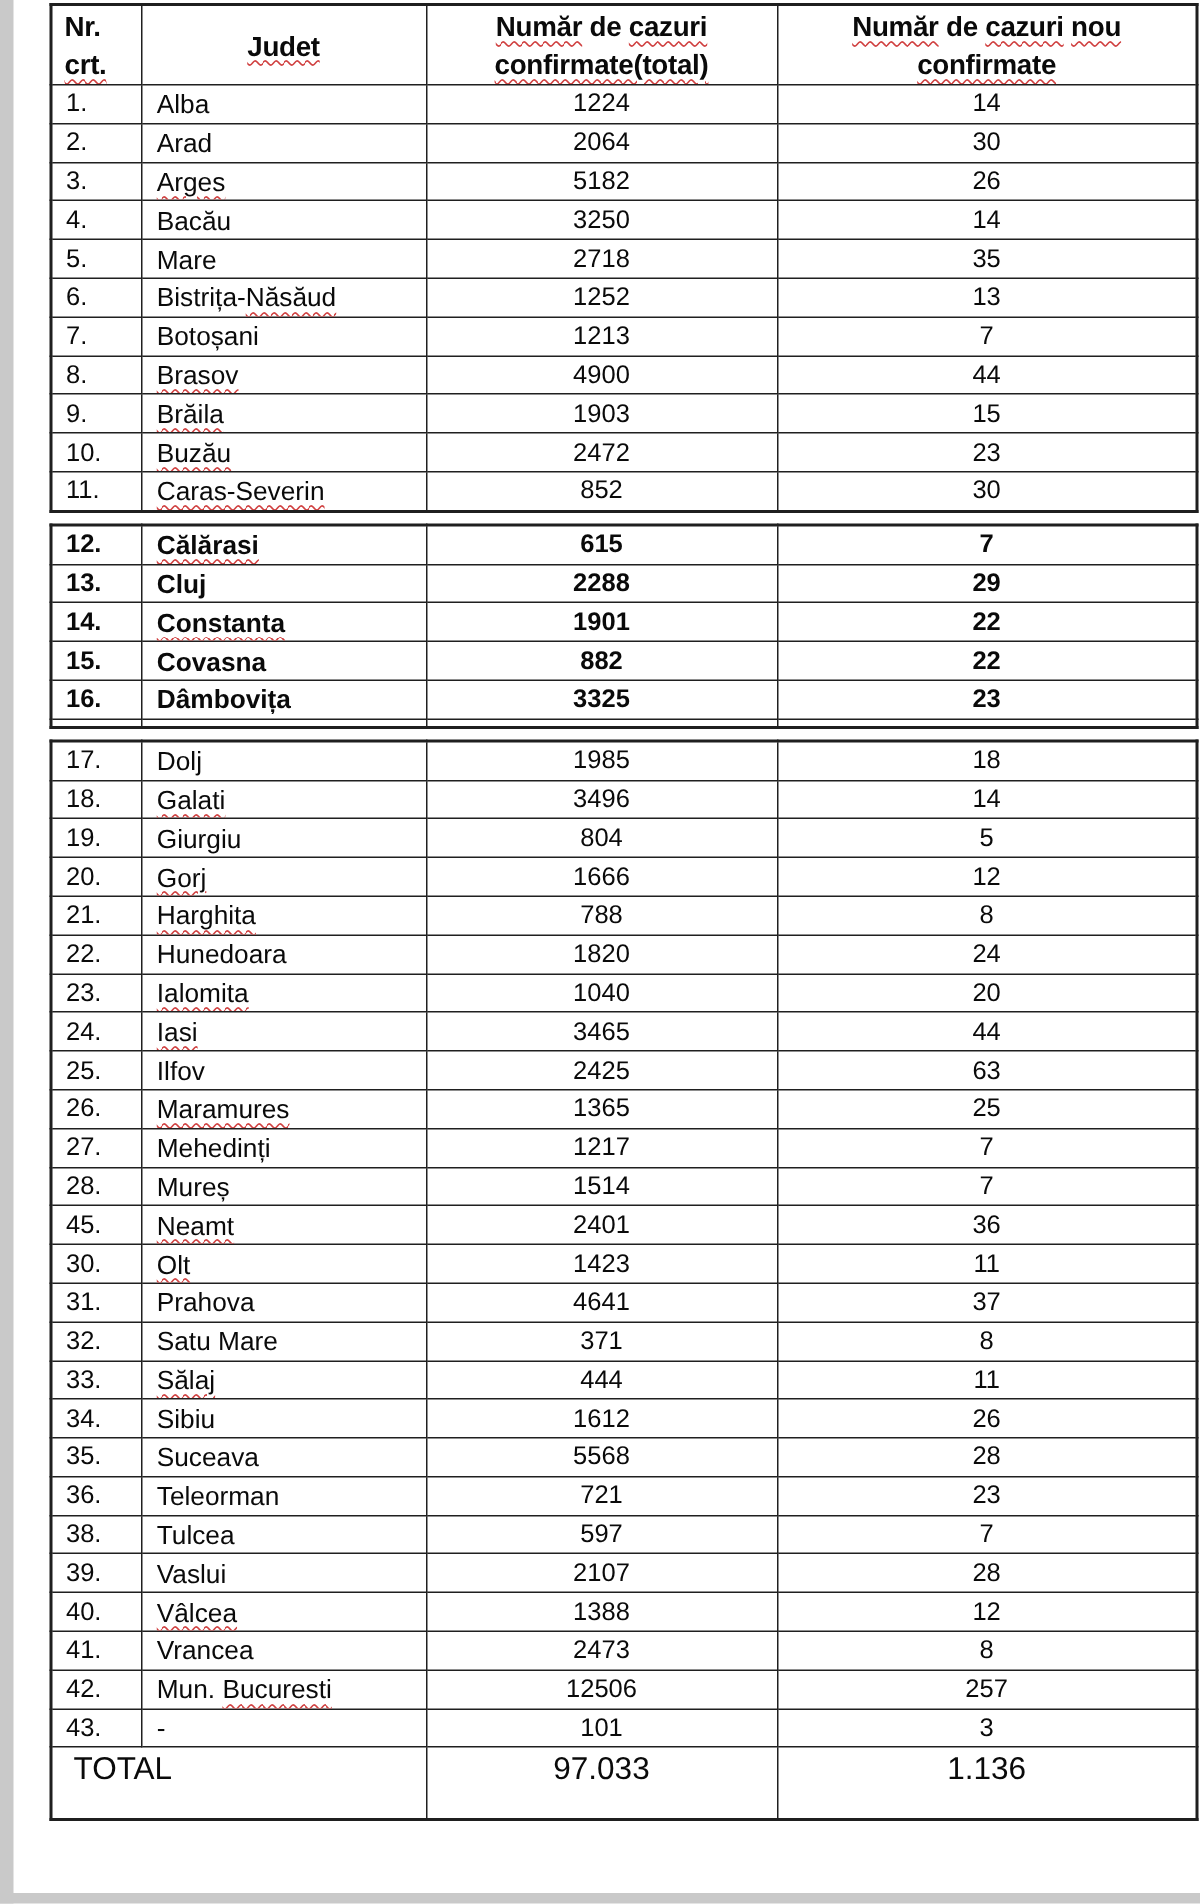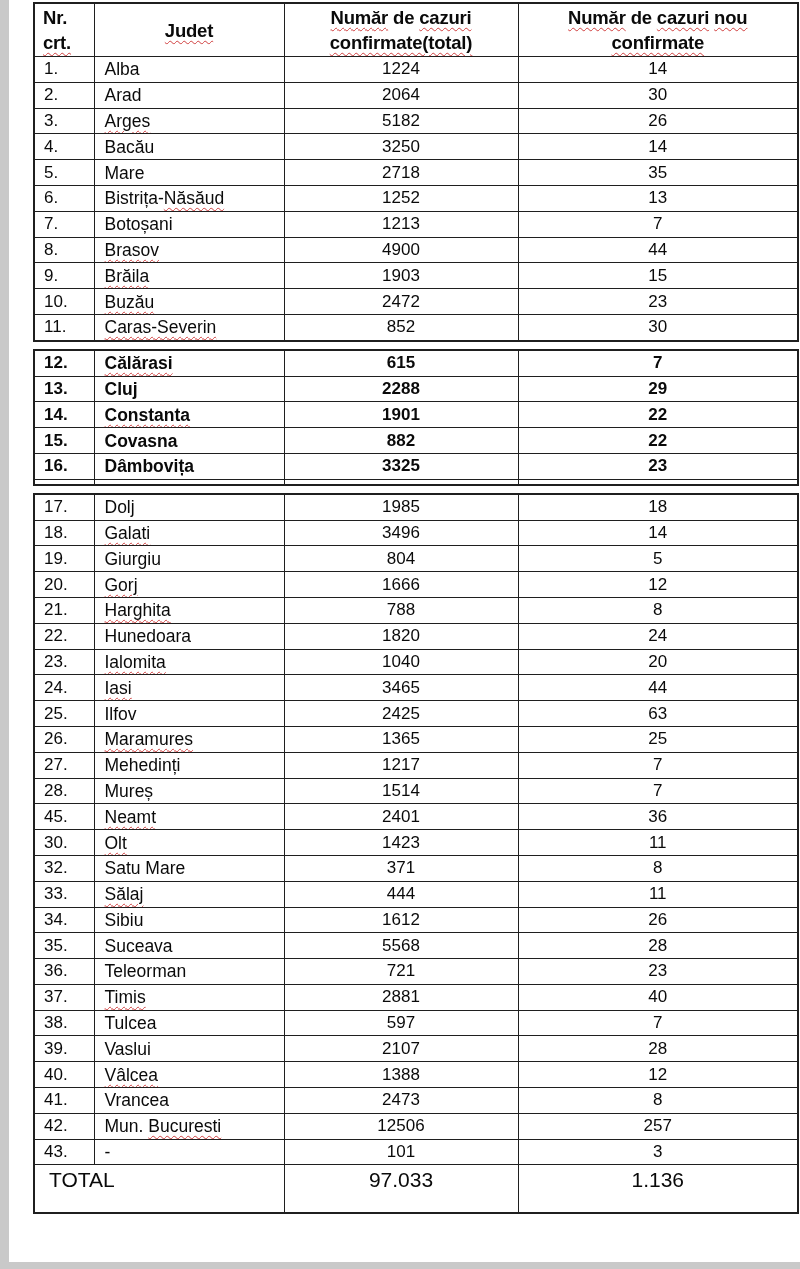--- a/index.html
+++ b/index.html
@@ -283,20 +283,26 @@
           <td class="c-num">2401</td>
           <td class="c-num">36</td>
         </tr>
         <tr>
           <td class="c-nr">30.</td>
           <td class="c-judet"><span class="sq">Olt</span></td>
           <td class="c-num">1423</td>
           <td class="c-num">11</td>
         </tr>
         <tr>
+          <td class="c-nr">31.</td>
+          <td class="c-judet"><span>Prahova</span></td>
+          <td class="c-num">4641</td>
+          <td class="c-num">37</td>
+        </tr>
+        <tr>
           <td class="c-nr">32.</td>
           <td class="c-judet"><span>Satu Mare</span></td>
           <td class="c-num">371</td>
           <td class="c-num">8</td>
         </tr>
         <tr>
           <td class="c-nr">33.</td>
           <td class="c-judet"><span class="sq">Sălaj</span></td>
           <td class="c-num">444</td>
           <td class="c-num">11</td>
@@ -311,26 +317,20 @@
           <td class="c-nr">35.</td>
           <td class="c-judet"><span>Suceava</span></td>
           <td class="c-num">5568</td>
           <td class="c-num">28</td>
         </tr>
         <tr>
           <td class="c-nr">36.</td>
           <td class="c-judet"><span>Teleorman</span></td>
           <td class="c-num">721</td>
           <td class="c-num">23</td>
-        </tr>
-        <tr>
-          <td class="c-nr">37.</td>
-          <td class="c-judet"><span class="sq">Timis</span></td>
-          <td class="c-num">2881</td>
-          <td class="c-num">40</td>
         </tr>
         <tr>
           <td class="c-nr">38.</td>
           <td class="c-judet"><span>Tulcea</span></td>
           <td class="c-num">597</td>
           <td class="c-num">7</td>
         </tr>
         <tr>
           <td class="c-nr">39.</td>
           <td class="c-judet"><span>Vaslui</span></td>

